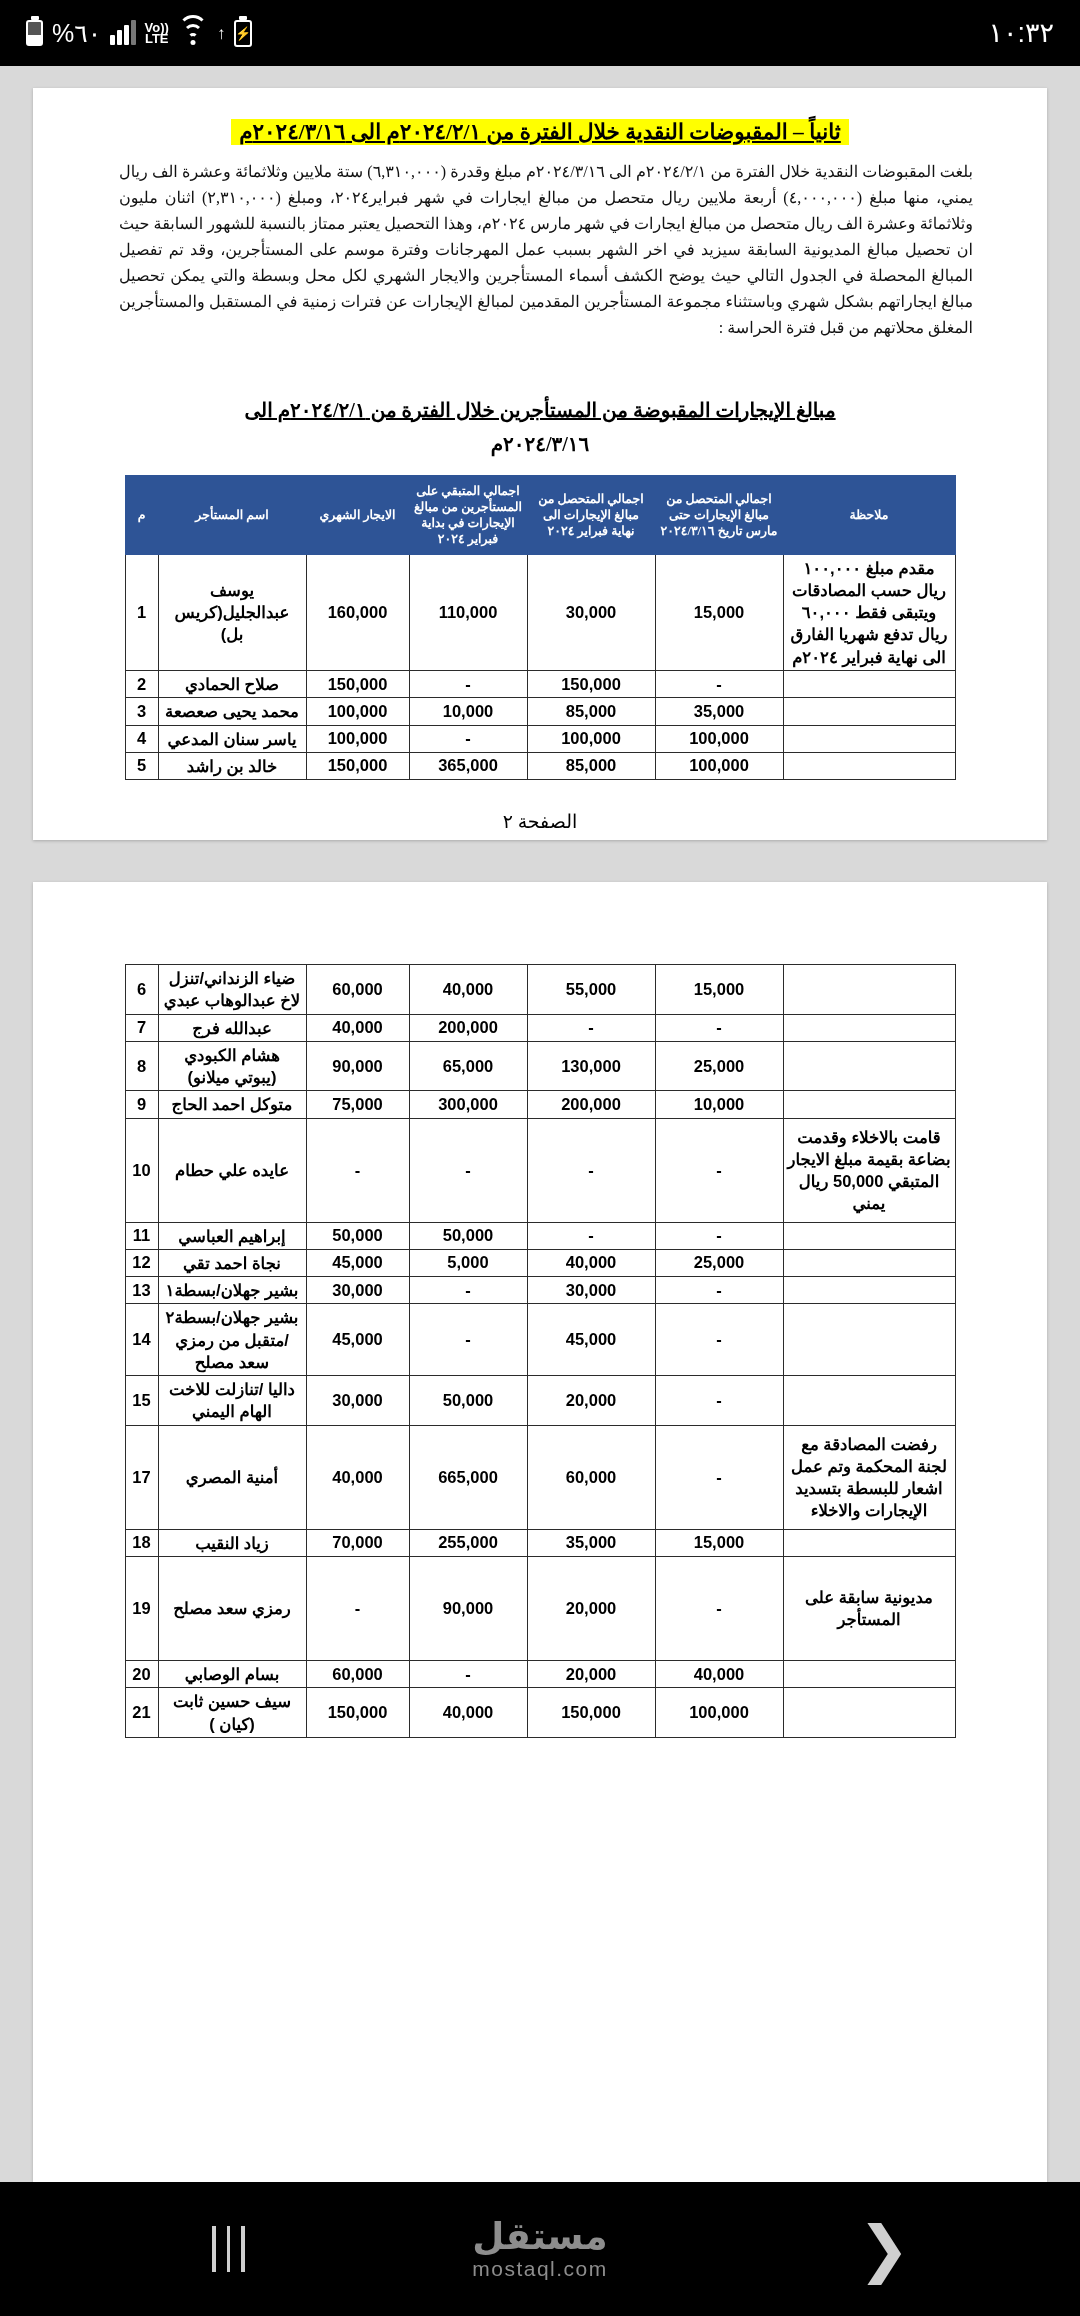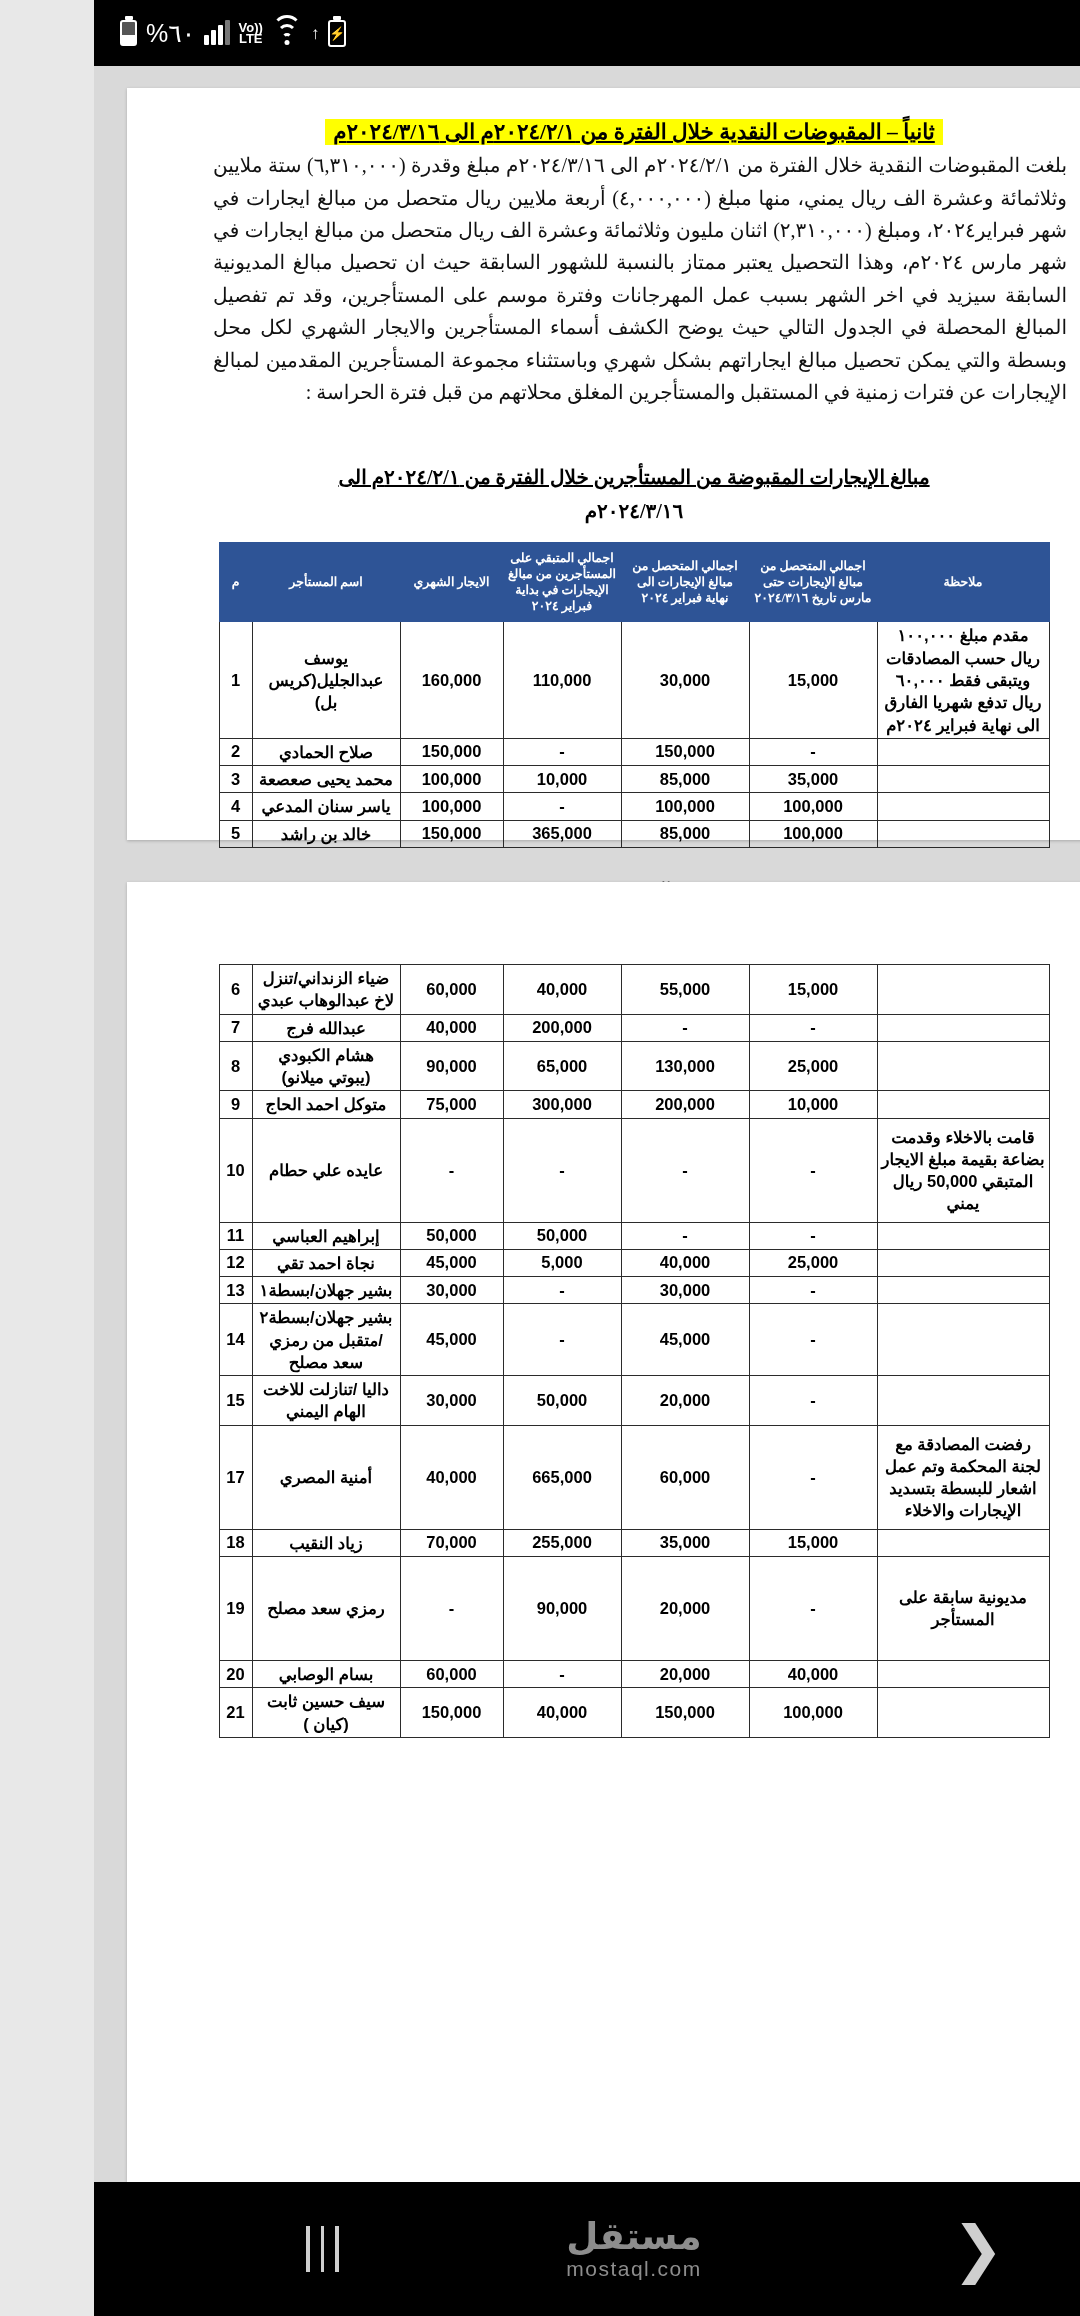--- a/index.html
+++ b/index.html
@@ -4,21 +4,21 @@
 <title>Document Viewer</title>
 <style>
   * { box-sizing: border-box; margin: 0; padding: 0; }
   html, body {
     width: 1080px;
     height: 2316px;
     background: #e8e8e8;
     font-family: "Liberation Serif", "DejaVu Serif", serif;
     overflow: hidden;
   }
-  #root { position: relative; width: 986px; height: 2316px; background: #d9d9d9; text-decoration: underline; }
+  #root { position: relative; width: 1080px; height: 2316px; background: #d9d9d9; text-decoration: underline; }
 
   
   .statusbar {
     position: absolute; top: 0; left: 0; width: 1080px; height: 66px;
     background: #000; color: #fff;
     display: flex; align-items: center; justify-content: space-between;
     padding: 0 26px;
     font-family: "Liberation Sans", sans-serif;
     direction: ltr;
   }
@@ -80,21 +80,22 @@
     margin-top: 28px; text-align: center;
     font-weight: 700; font-size: 21.5px; color: #000;
   }
   .headline .hl {
     background: #ffff00; text-decoration: underline;
     padding: 1px 8px; line-height: 1.55;
   }
 
   
   .body-par {
-    font-size: 20px; line-height: 1.62;
+    margin-top: 10px;
+    font-size: 16px; line-height: 1.62;
     text-align: justify; text-align-last: right;
     color: #111; padding: 0 32px 0 44px;
   }
 
   
   .tcap {
     margin-top: 52px; text-align: center;
     font-weight: 700; font-size: 20px; line-height: 1.7;
   }
   .tcap u { text-decoration: underline; }

